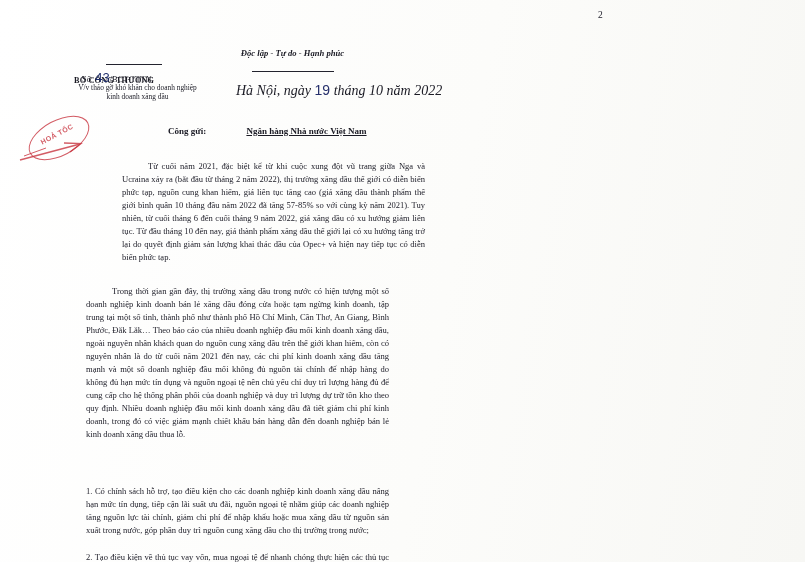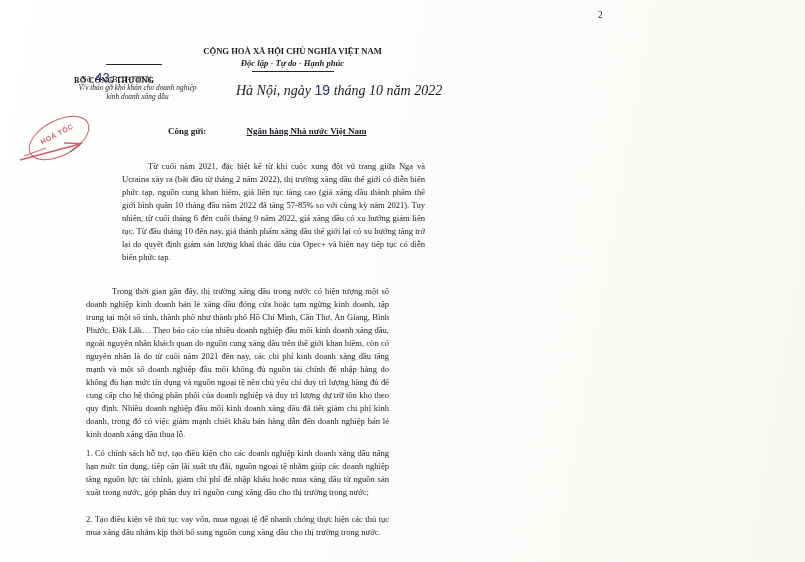--- a/index.html
+++ b/index.html
@@ -109,21 +109,20 @@
     font-size: 13px;
     color: #1d2c6b;
   }
   .hdr-subject {
     position: absolute;
     left: 75px;
     top: 41px;
     width: 125px;
     text-align: center;
     font-size: 7.4px;
-    font-style: italic;
     line-height: 1.25;
   }
   .hdr-place {
     position: absolute;
     left: 236px;
     top: 40px;
     font-size: 14px;
     font-style: italic;
     white-space: nowrap;
   }
@@ -188,38 +187,37 @@
     letter-spacing: .5px;
   }
   .arrow {
     position: absolute;
     left: 18px;
     top: 142px;
     width: 66px;
     height: 22px;
     opacity: .8;
   }
-  .numlist { text-indent: 0; }
+  .numlist { text-indent: 0; margin-top: 38px; }
 </style>
 </head>
 <body>
 
 <div class="page">
   <div class="scan-tint"></div>
 
   <div class="pagenum">2</div>
 
   <div class="col col-left">
 
     <div class="hdr">
       <div class="hdr-org">BỘ CÔNG THƯƠNG</div>
       <div class="rule-org"></div>
 
       <div class="hdr-nation">
-        <div class="l1">CỘNG HOÀ XÃ HỘI CHỦ NGHĨA VIỆT NAM</div>
         <div class="l2">Độc lập - Tự do - Hạnh phúc</div>
       </div>
       <div class="rule-nation"></div>
 
       <div class="hdr-num">
         <span>Số:</span>
         <span class="stamped">43</span><span>/BCT-TTTN</span>
       </div>
 
       <div class="hdr-subject">V/v tháo gỡ khó khăn cho doanh nghiệp kinh doanh xăng dầu</div>

